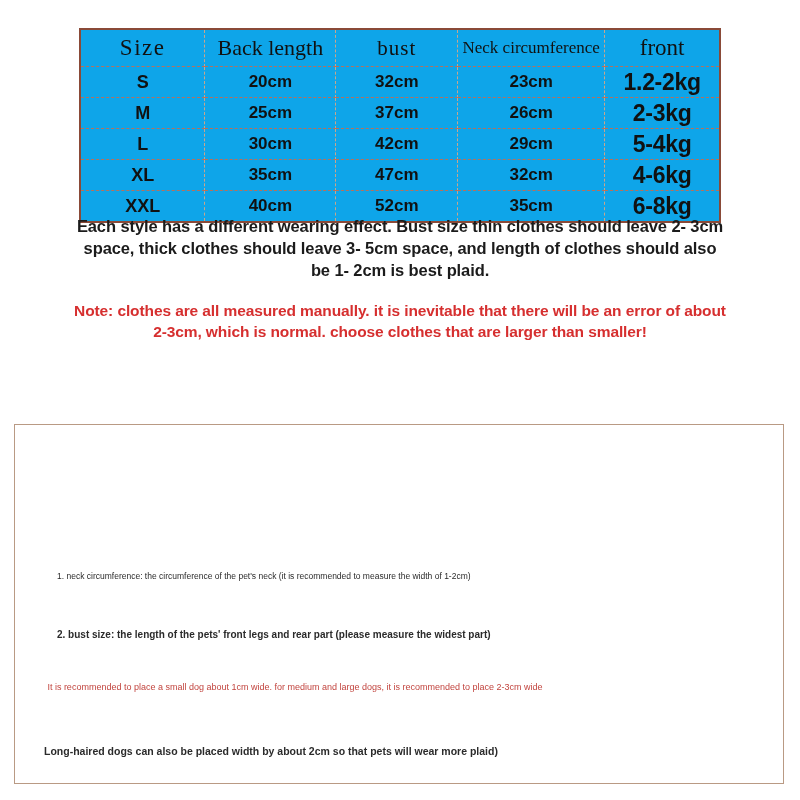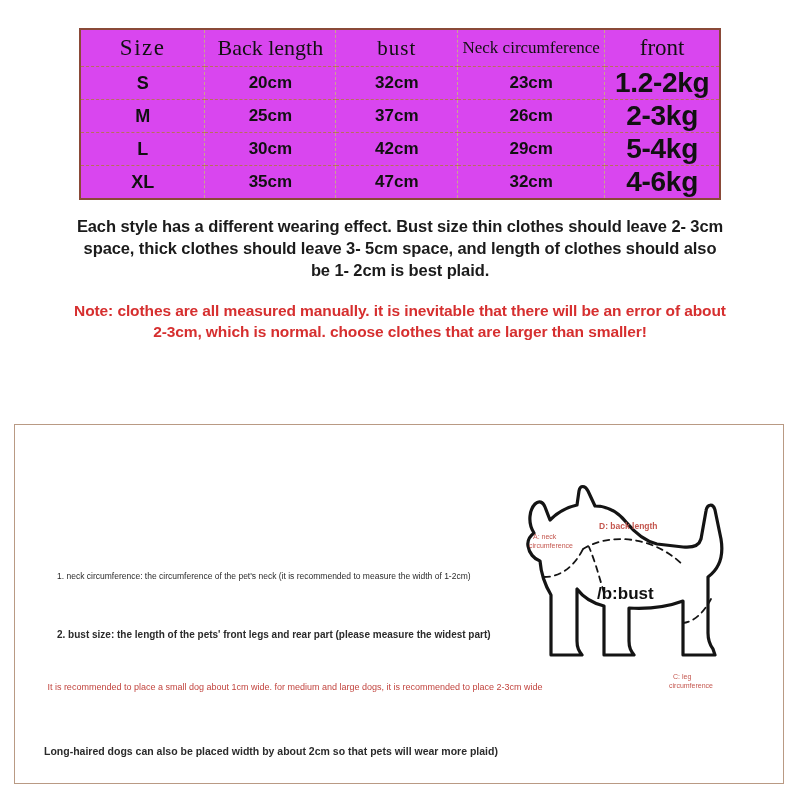--- a/index.html
+++ b/index.html
@@ -19,21 +19,21 @@
   #size-table-wrap {
     position: absolute;
     left: 79px;
     top: 28px;
     width: 642px;
   }
   table.size-table {
     width: 100%;
     border-collapse: collapse;
     border: 2px solid #8a4a38;
-    background: #d946ef;
+    background: #0ea5e9;
     table-layout: fixed;
   }
   table.size-table td {
     border-right: 1px dashed #c9a58c;
     border-bottom: 1px dashed #b8705a;
     text-align: center;
     padding: 0;
     height: 30px;
     vertical-align: middle;
     color: #111111;
@@ -65,21 +65,21 @@
     font-size: 18px;
   }
   td.cell-val {
     font-family: "Liberation Sans", sans-serif;
     font-weight: bold;
     font-size: 17px;
   }
   td.cell-weight {
     font-family: "Liberation Sans", sans-serif;
     font-weight: bold;
-    font-size: 28px;
+    font-size: 23px;
     letter-spacing: -0.3px;
   }
 
   
   #notes {
     position: absolute;
     left: 0;
     top: 216px;
     width: 800px;
   }
@@ -244,84 +244,37 @@
         <td class="cell-val">29cm</td>
         <td class="cell-weight">5-4kg</td>
       </tr>
       <tr>
         <td class="cell-label">XL</td>
         <td class="cell-val">35cm</td>
         <td class="cell-val">47cm</td>
         <td class="cell-val">32cm</td>
         <td class="cell-weight">4-6kg</td>
       </tr>
+      <tr>
+        <td class="cell-label">XXL</td>
+        <td class="cell-val">40cm</td>
+        <td class="cell-val">52cm</td>
+        <td class="cell-val">35cm</td>
+        <td class="cell-weight">6-8kg</td>
+      </tr>
     </tbody>
   </table>
 </div>
 
 <div id="notes">
   <p class="para-black">Each style has a different wearing effect. Bust size thin clothes should leave 2- 3cm space, thick clothes should leave 3- 5cm space, and length of clothes should also be 1- 2cm is best plaid.</p>
   <p class="para-red" id="note-red-1">Note: clothes are all measured manually. it is inevitable that there will be an error of about 2-3cm, which is normal. choose clothes that are larger than smaller!</p>
 </div>
 
 <div id="measure-panel">
 
 
   <div class="tip-line" id="tip-1">1. neck circumference: the circumference of the pet's neck (it is recommended to measure the width of 1-2cm)</div>
   <div class="tip-line" id="tip-2">2. bust size: the length of the pets' front legs and rear part (please measure the widest part)</div>
   <div id="tip-red">It is recommended to place a small dog about 1cm wide. for medium and large dogs, it is recommended to place 2-3cm wide</div>
   <div id="tip-3">Long-haired dogs can also be placed width by about 2cm so that pets will wear more plaid)</div>
 
-  <div id="dog-figure">
-    <svg width="290" height="250" viewBox="0 0 290 250" xmlns="http://www.w3.org/2000/svg">
-
-      <path class="dog-outline" d="M 47,60
-           C 40,49 43,36 48,31
-           C 52,27 56,29 58,34
-           L 63,47
-           C 70,40 80,34 90,32
-           L 92,18
-           C 93,12 98,12 101,18
-           L 108,33
-           C 120,33 131,39 139,49
-           C 148,60 157,68 170,71
-           L 196,74
-           C 206,75 212,73 214,66
-           L 219,38
-           C 220,31 226,30 228,37
-           L 234,66
-           C 237,84 232,96 221,104
-           L 221,160
-           C 221,168 223,172 226,176
-           L 228,182
-           L 196,182
-           L 196,128
-           C 180,134 160,136 142,135
-           L 142,168
-           C 142,175 144,178 147,182
-           L 117,182
-           L 117,133
-           C 105,130 96,124 90,116
-           L 90,168
-           C 90,175 92,178 95,182
-           L 64,182
-           L 64,122
-           C 58,112 54,100 53,88
-           C 47,86 42,80 41,73
-           C 40,67 43,63 47,60 Z"></path>
-
-      <path class="dog-dash" d="M 57,104 C 75,104 88,92 96,76"></path>
-      <path class="dog-dash" d="M 96,76 C 122,60 165,62 196,92"></path>
-      <path class="dog-dash" d="M 117,120 C 112,103 108,88 102,74"></path>
-      <path class="dog-dash" d="M 196,150 C 206,149 216,141 224,126"></path>
-
-      <text class="dog-lbl-red" x="46" y="66">A: neck</text>
-      <text class="dog-lbl-red" x="42" y="75">circumference</text>
-
-      <text class="dog-lbl-red-b" x="112" y="56">D: back length</text>
-
-      <text class="dog-lbl-bust" x="110" y="126">/b:bust</text>
-
-      <text class="dog-lbl-red" x="186" y="206">C: leg</text>
-      <text class="dog-lbl-red" x="182" y="215">circumference</text>
-    </svg>
-  </div>
 </div>
 
 </body></html>

